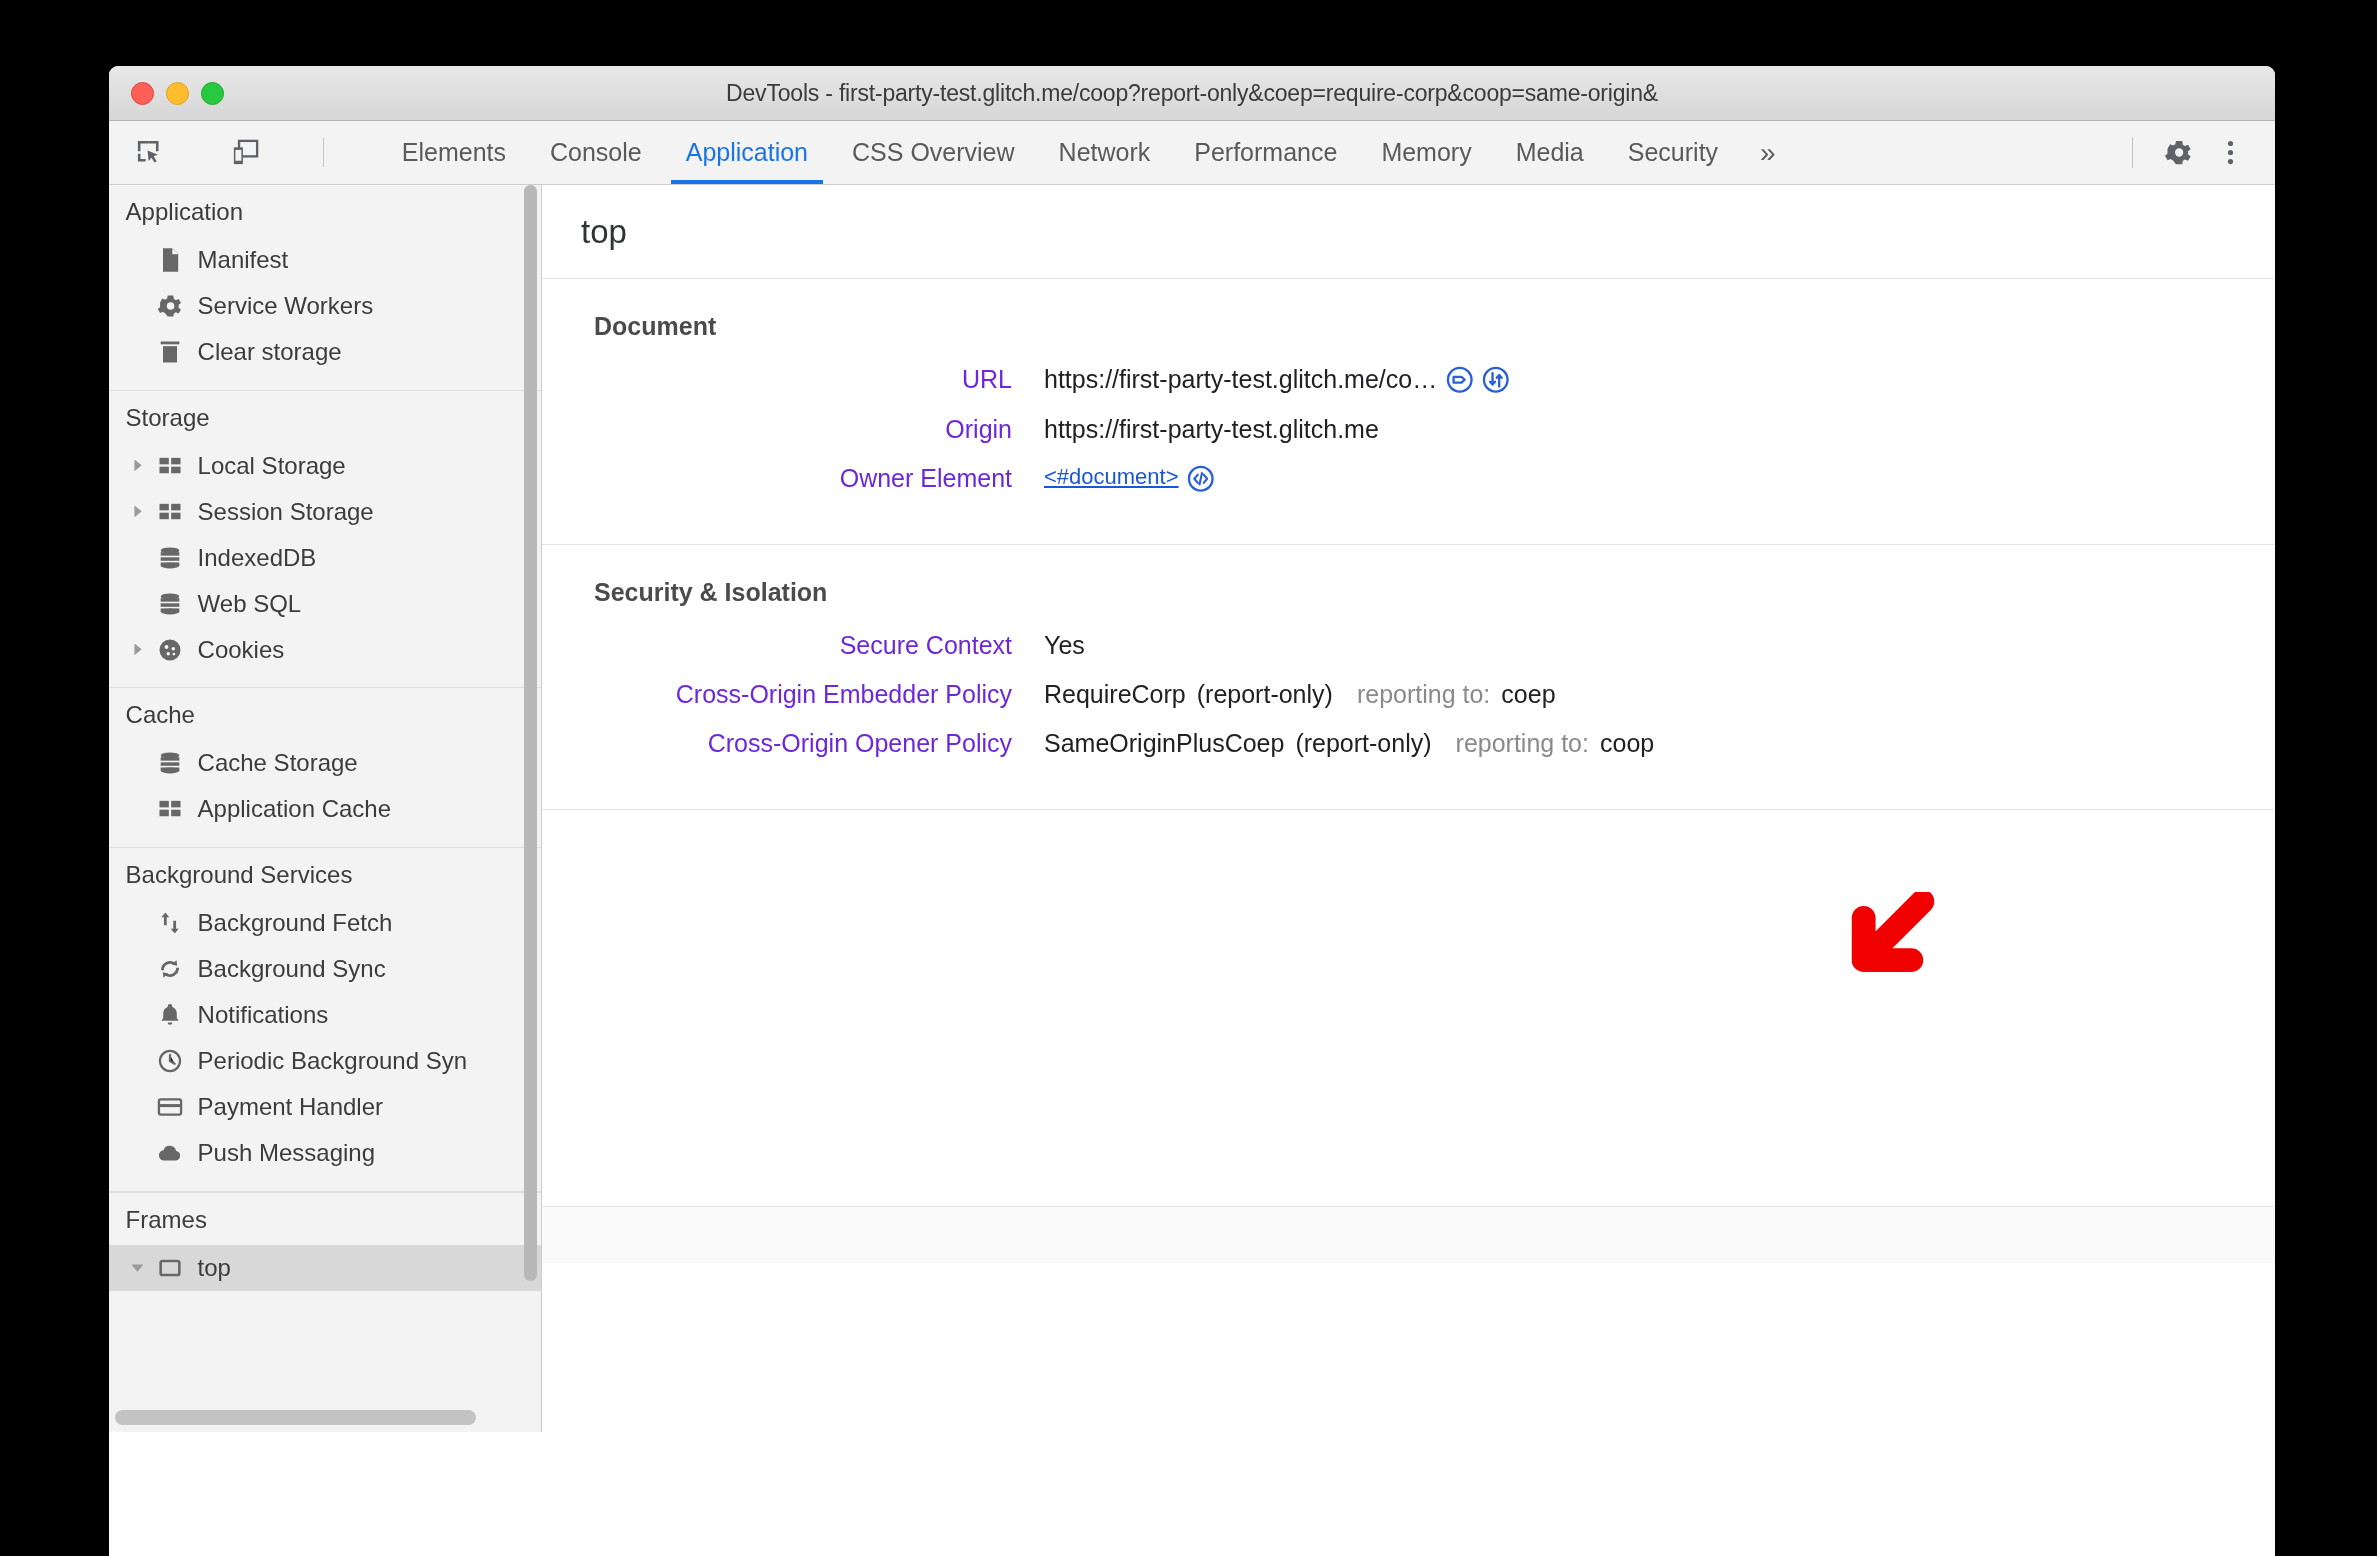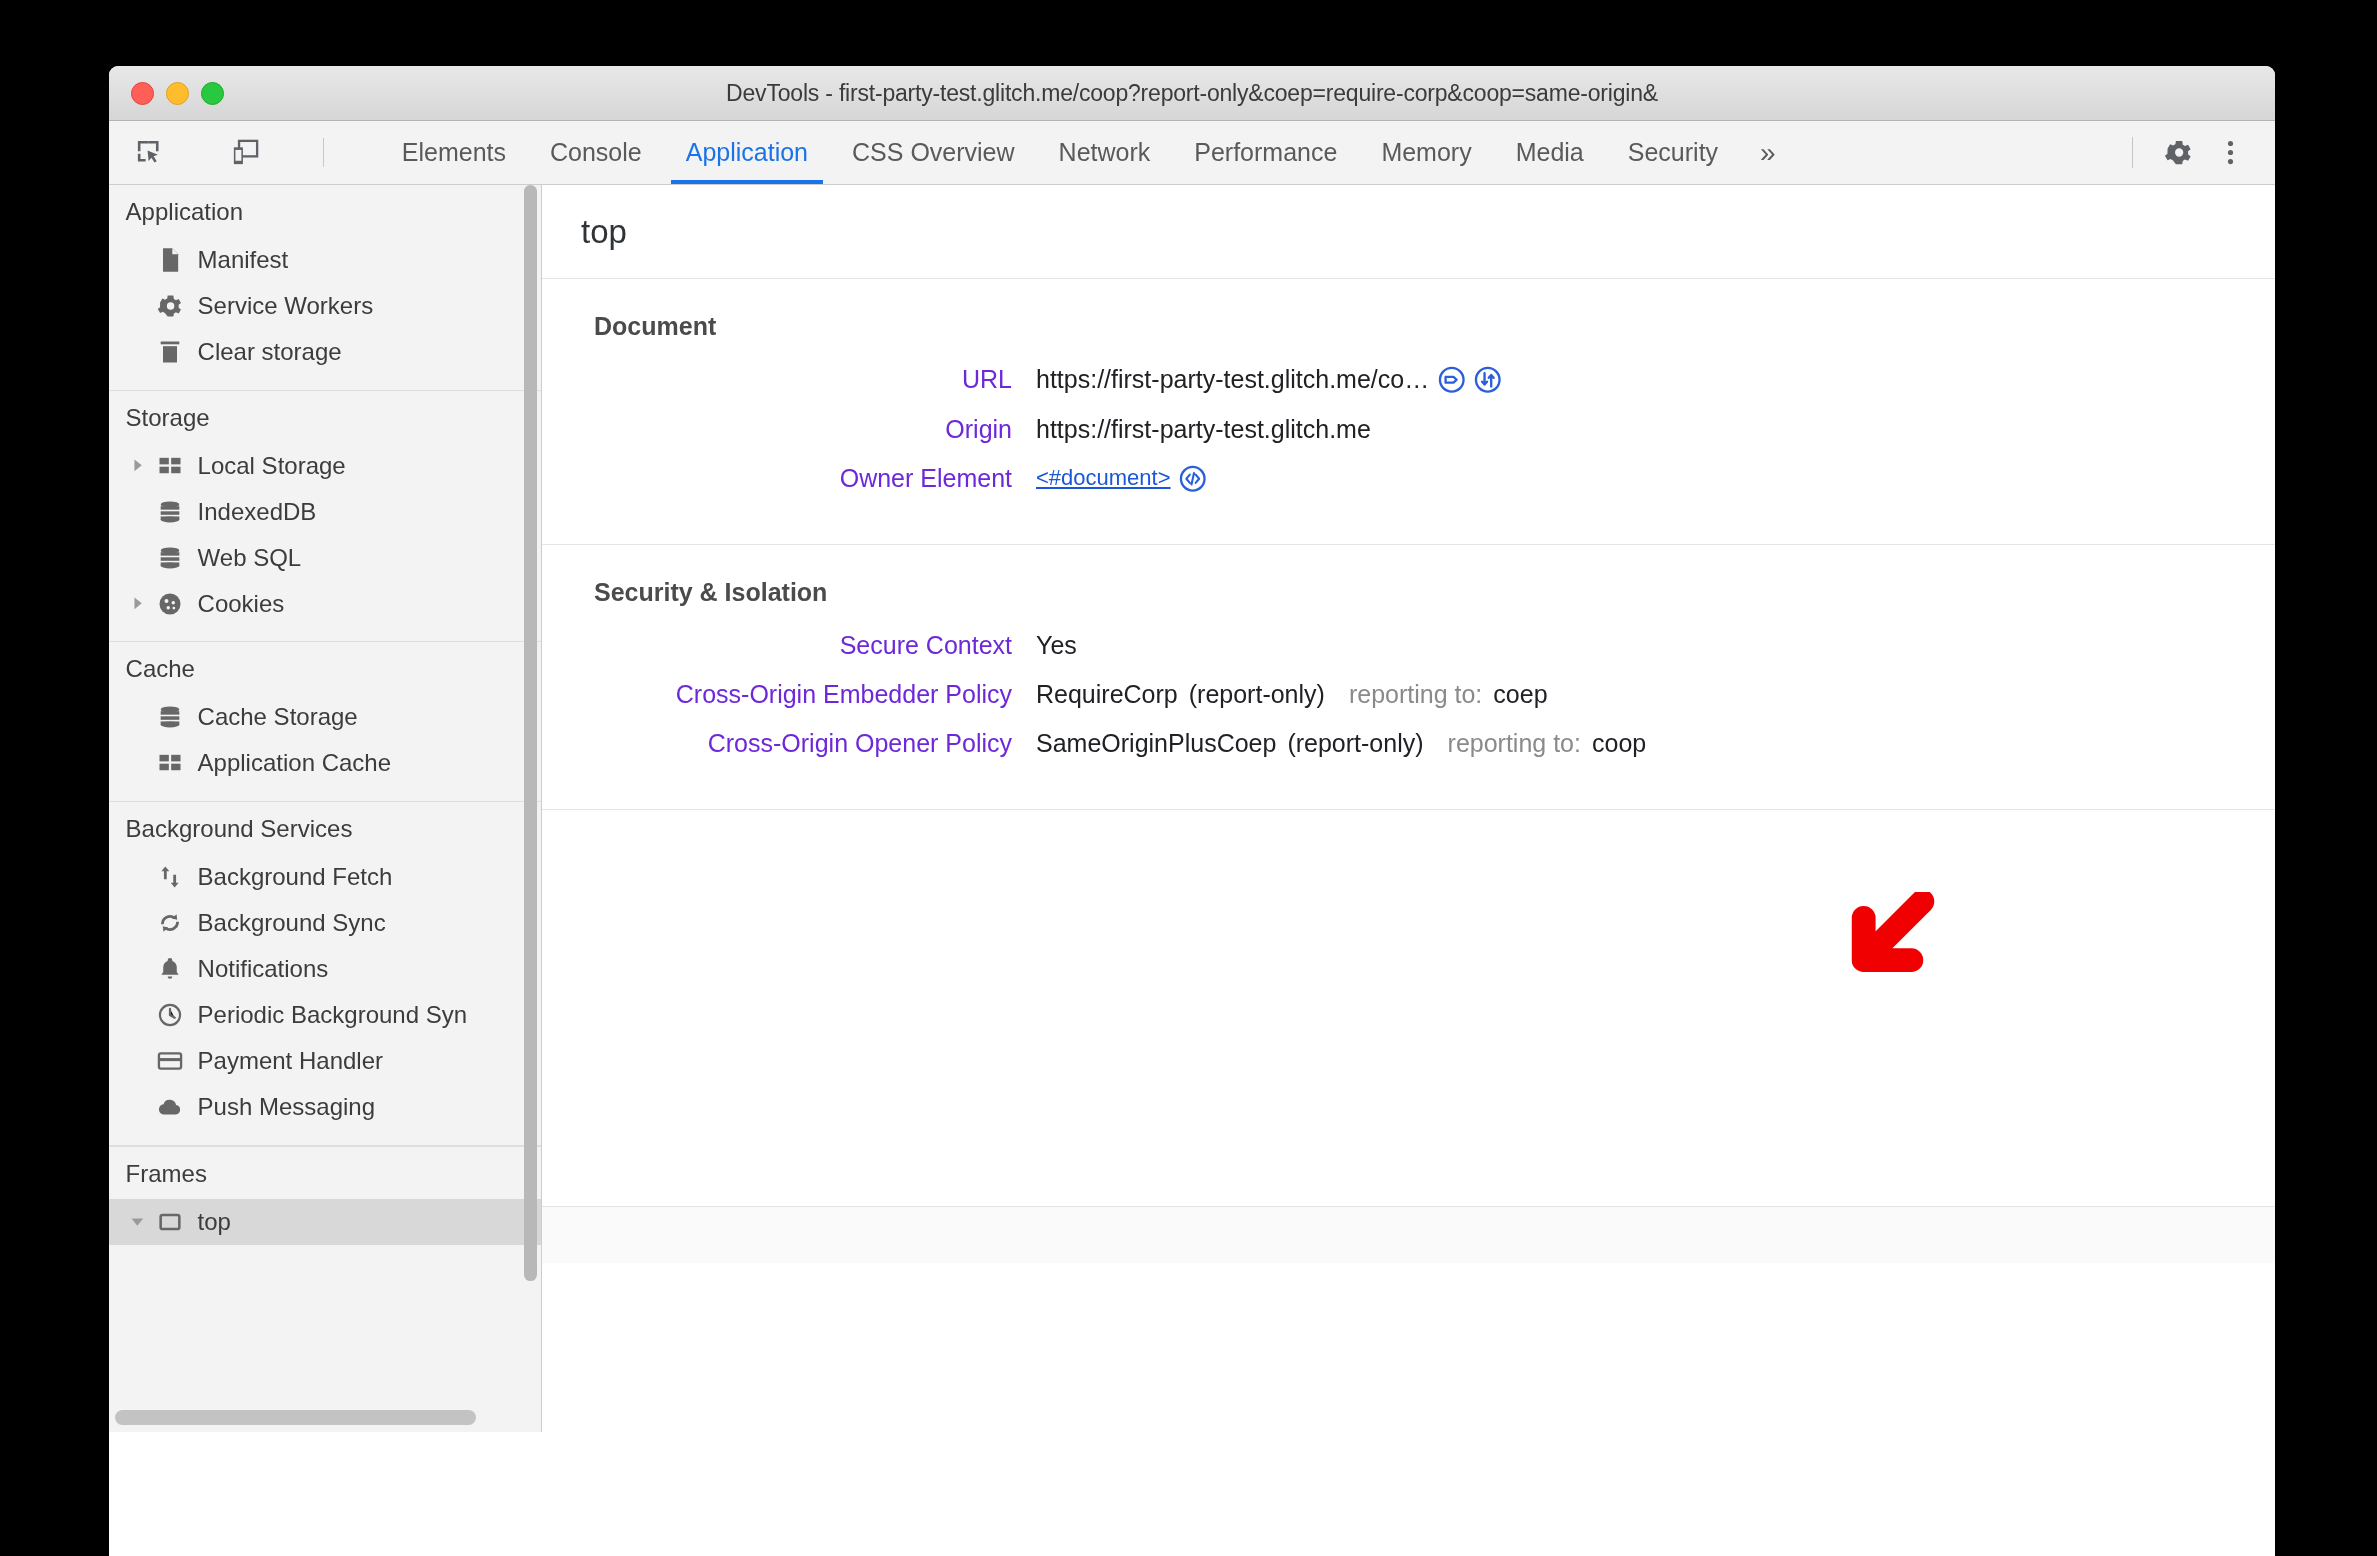--- a/index.html
+++ b/index.html
@@ -142,23 +142,23 @@
     padding-left: 52px; margin-bottom: 24px;
   }
   .row { display: flex; align-items: center; margin: 20px 0; }
   .row-label {
     width: 470px; text-align: right;
     font-size: 25px; color: #6d28d9;
     padding-right: 0; flex: none;
     white-space: nowrap;
   }
   .row-value {
-    margin-left: 24px;
+    margin-left: 32px;
     font-size: 25px; color: #202124;
-    display: flex; align-items: center;
+    display: flex; 
     white-space: nowrap;
   }
   .blue-link {
     color: #1a56d6; text-decoration: underline; font-size: 22px;
   }
   .inline-ico { margin-left: 7.4px; display: inline-flex; align-items: center; }
   .muted { color: #8a8a8a; }
   .sp { display: inline-block; width: 11px; }
   .gap-lg { display: inline-block; width: 24px; }
   .main-filler { height: 396px; background: #fff; }
@@ -304,20 +304,36 @@
                 <svg width="28" height="28" viewBox="0 0 24 24">
                     <rect x="3" y="5" width="8" height="5.6" fill="#676767"></rect>
                     <rect x="13" y="5" width="8" height="5.6" fill="#676767"></rect>
                     <rect x="3" y="12.6" width="8" height="5.6" fill="#676767"></rect>
                     <rect x="13" y="12.6" width="8" height="5.6" fill="#676767"></rect>
                   </svg>
               </span>
               <span>Local Storage</span>
             </div>
             <div class="side-item has-arrow">
+              <span class="twisty">
+                <svg width="14.7" height="14.7" viewBox="0 0 10 10">
+                    <path fill="#9a9a9a" d="M3 1l5 4-5 4z"></path>
+                  </svg>
+              </span>
+              <span class="side-ico">
+                <svg width="28" height="28" viewBox="0 0 24 24">
+                    <rect x="3" y="5" width="8" height="5.6" fill="#676767"></rect>
+                    <rect x="13" y="5" width="8" height="5.6" fill="#676767"></rect>
+                    <rect x="3" y="12.6" width="8" height="5.6" fill="#676767"></rect>
+                    <rect x="13" y="12.6" width="8" height="5.6" fill="#676767"></rect>
+                  </svg>
+              </span>
+              <span>Session Storage</span>
+            </div>
+            <div class="side-item has-arrow">
               <span class="twisty spacer"></span>
               <span class="side-ico">
                 <svg width="28" height="28" viewBox="0 0 24 24">
                     <ellipse cx="12" cy="5.5" rx="8" ry="2.6" fill="#676767"></ellipse>
                     <rect x="4" y="7" width="16" height="3" fill="#676767"></rect>
                     <rect x="4" y="11.4" width="16" height="3" fill="#676767"></rect>
                     <rect x="4" y="15.8" width="16" height="3" fill="#676767"></rect>
                     <ellipse cx="12" cy="18.4" rx="8" ry="2.6" fill="#676767"></ellipse>
                   </svg>
               </span>

